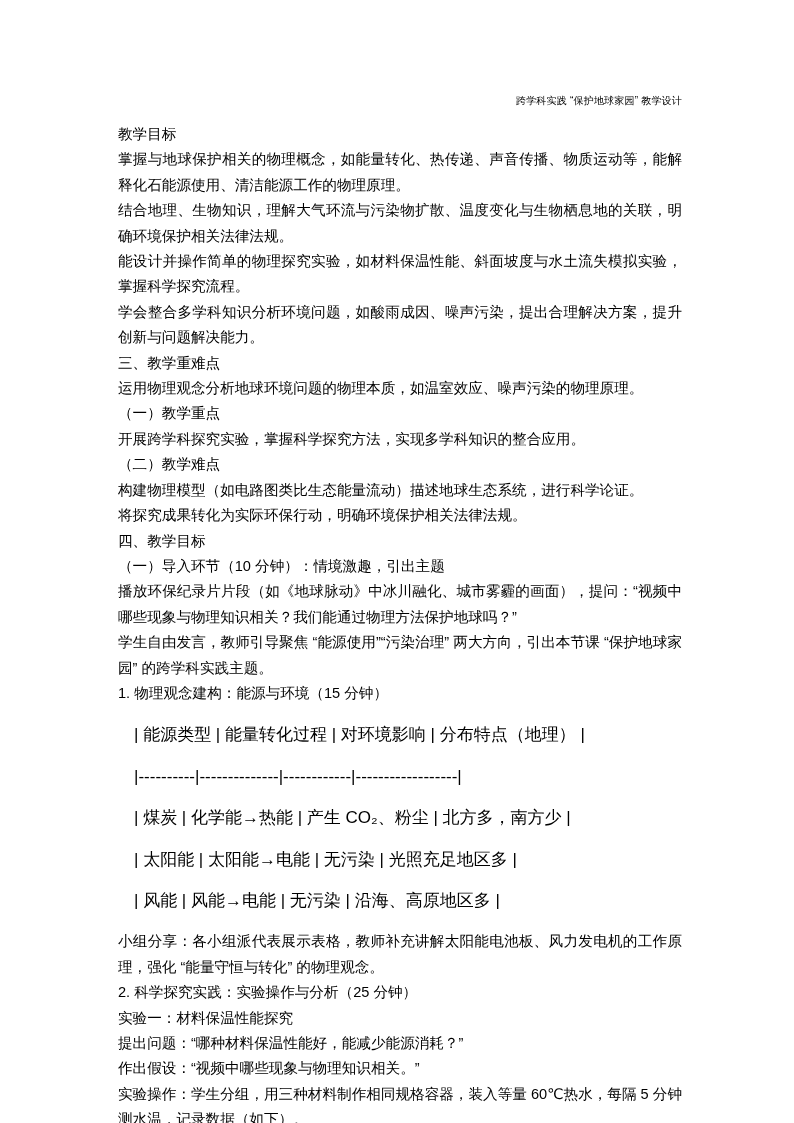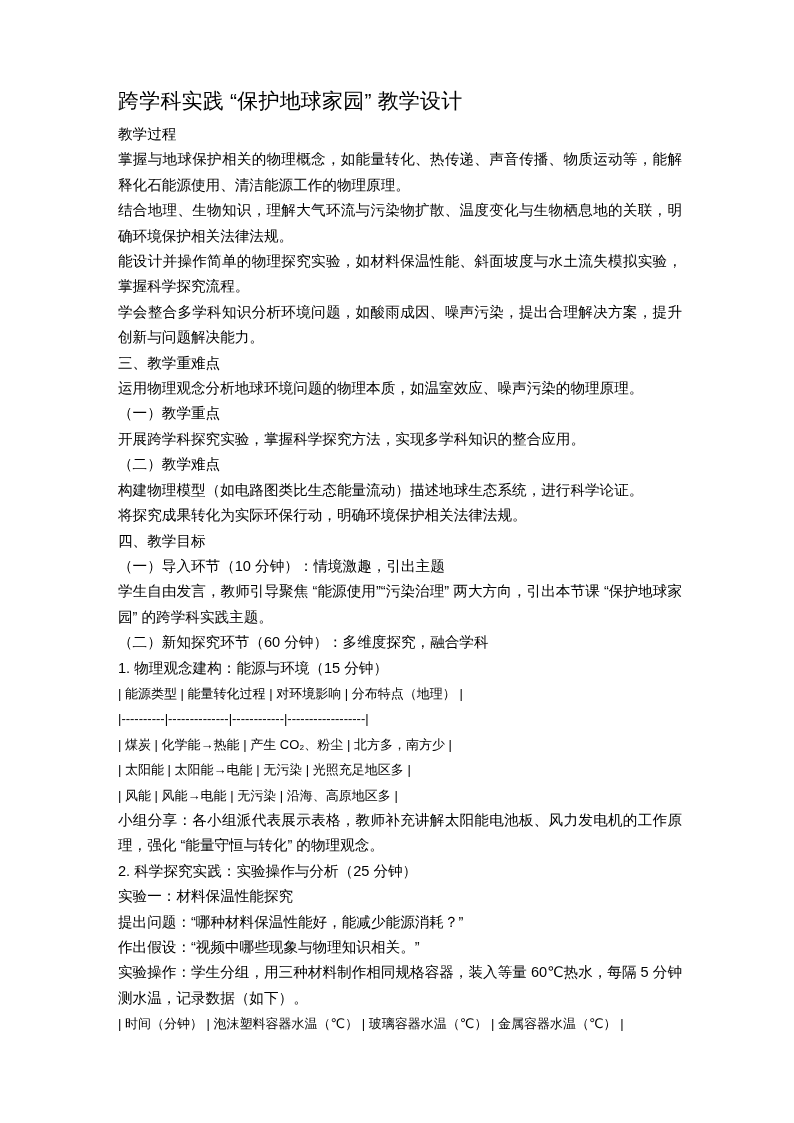--- a/index.html
+++ b/index.html
@@ -18,67 +18,67 @@
   .page {
     position: absolute;
     left: 0;
     top: 0;
     width: 794px;
     height: 1123px;
     box-sizing: border-box;
     padding: 88px 112px 0 118px;
   }
   .doc-title {
-    text-align: left;
-    font-size: 21px;
+    text-align: right;
+    font-size: 10px;
     line-height: 26px;
     margin: 0 0 8px 0;
     font-weight: normal;
     letter-spacing: 0.2px;
   }
   .para {
     font-size: 14.6px;
     line-height: 25.4px;
     margin: 0;
     text-align: justify;
     text-justify: inter-ideograph;
     word-break: break-all;
     white-space: pre-wrap;
   }
   .mono-row {
-    font-size: 13px;
+    font-size: 17px;
     line-height: 25.4px;
-    margin: 0;
+    margin: 16px;
     white-space: pre-wrap;
     word-break: break-all;
   }
 </style>
 </head>
 <body>
 
 <div class="page">
 
   <div class="doc-title">跨学科实践 “保护地球家园” 教学设计</div>
 
-  <p class="para">教学过程</p>
+  <p class="para">教学目标</p>
   <p class="para">掌握与地球保护相关的物理概念，如能量转化、热传递、声音传播、物质运动等，能解释化石能源使用、清洁能源工作的物理原理。</p>
   <p class="para">结合地理、生物知识，理解大气环流与污染物扩散、温度变化与生物栖息地的关联，明确环境保护相关法律法规。</p>
   <p class="para">能设计并操作简单的物理探究实验，如材料保温性能、斜面坡度与水土流失模拟实验，掌握科学探究流程。</p>
   <p class="para">学会整合多学科知识分析环境问题，如酸雨成因、噪声污染，提出合理解决方案，提升创新与问题解决能力。</p>
   <p class="para">三、教学重难点</p>
   <p class="para">运用物理观念分析地球环境问题的物理本质，如温室效应、噪声污染的物理原理。</p>
   <p class="para">（一）教学重点</p>
   <p class="para">开展跨学科探究实验，掌握科学探究方法，实现多学科知识的整合应用。</p>
   <p class="para">（二）教学难点</p>
   <p class="para">构建物理模型（如电路图类比生态能量流动）描述地球生态系统，进行科学论证。</p>
   <p class="para">将探究成果转化为实际环保行动，明确环境保护相关法律法规。</p>
   <p class="para">四、教学目标</p>
   <p class="para">（一）导入环节（10 分钟）：情境激趣，引出主题</p>
+  <p class="para">播放环保纪录片片段（如《地球脉动》中冰川融化、城市雾霾的画面），提问：“视频中哪些现象与物理知识相关？我们能通过物理方法保护地球吗？”</p>
   <p class="para">学生自由发言，教师引导聚焦 “能源使用”“污染治理” 两大方向，引出本节课 “保护地球家园” 的跨学科实践主题。</p>
-  <p class="para">（二）新知探究环节（60 分钟）：多维度探究，融合学科</p>
   <p class="para">1. 物理观念建构：能源与环境（15 分钟）</p>
 
   <p class="mono-row">| 能源类型 | 能量转化过程 | 对环境影响 | 分布特点（地理） |</p>
   <p class="mono-row">|----------|--------------|------------|------------------|</p>
   <p class="mono-row">| 煤炭 | 化学能→热能 | 产生 CO₂、粉尘 | 北方多，南方少 |</p>
   <p class="mono-row">| 太阳能 | 太阳能→电能 | 无污染 | 光照充足地区多 |</p>
   <p class="mono-row">| 风能 | 风能→电能 | 无污染 | 沿海、高原地区多 |</p>
 
   <p class="para">小组分享：各小组派代表展示表格，教师补充讲解太阳能电池板、风力发电机的工作原理，强化 “能量守恒与转化” 的物理观念。</p>
   <p class="para">2. 科学探究实践：实验操作与分析（25 分钟）</p>

